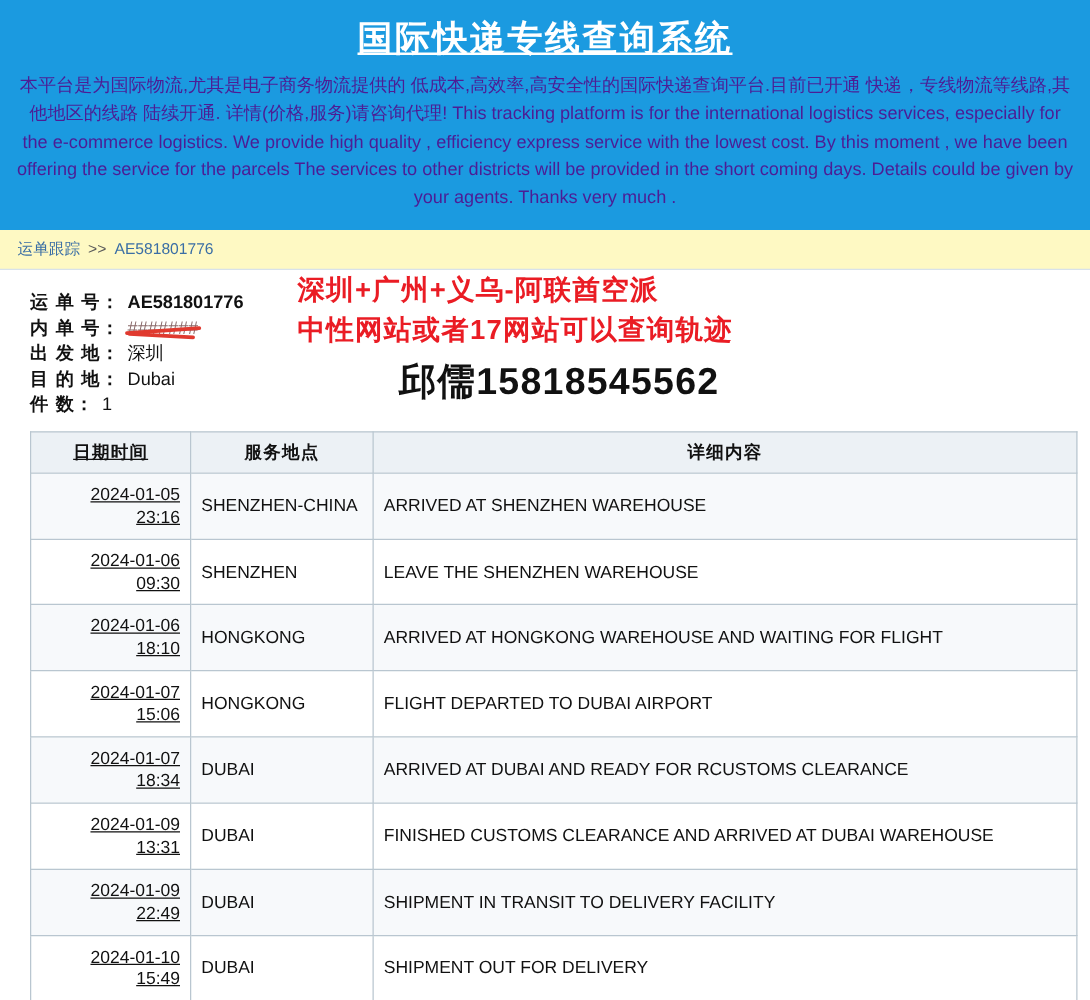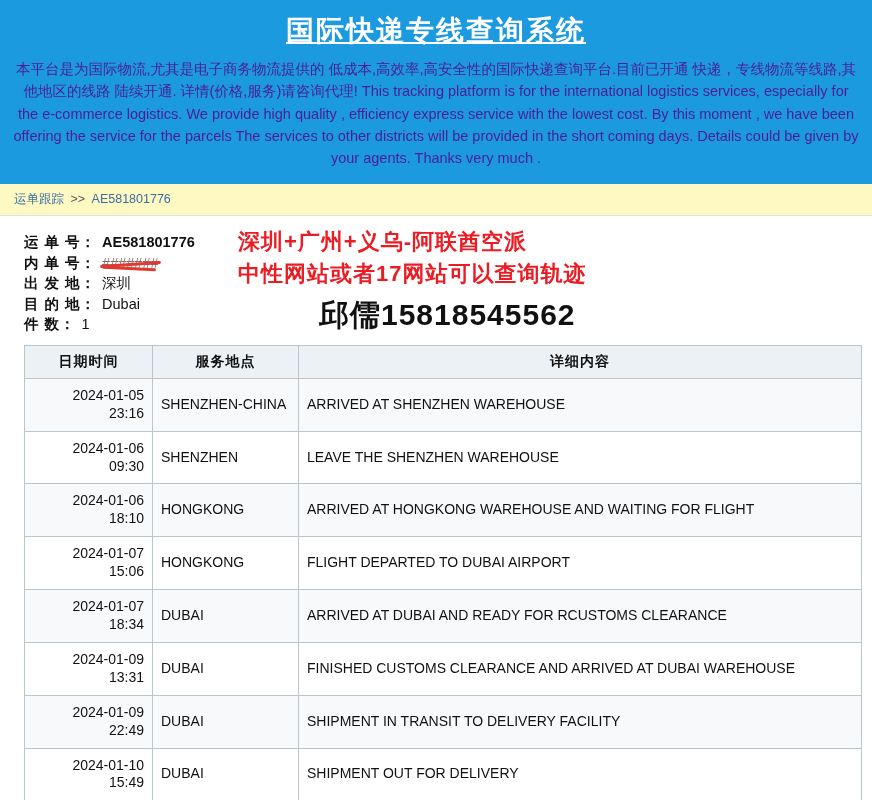--- a/index.html
+++ b/index.html
@@ -100,21 +100,21 @@
     top: 72%;
     width: 96%;
     height: 3px;
     background: #e03a2f;
     transform: rotate(3deg);
     border-radius: 2px;
   }
   
   .promo {
     position: absolute;
-    top: 10px;
+    top: 0;
     left: 238px;
     z-index: 3;
     color: #ea1c24;
     font-weight: bold;
     text-align: left;
   }
   .promo-line {
     font-size: 22px;
     line-height: 1.48;
     letter-spacing: 1px;
@@ -149,21 +149,21 @@
     letter-spacing: 1px;
   }
   .track-table td {
     border: 1px solid #b9c6d0;
     padding: 8px 8px;
     vertical-align: middle;
     line-height: 1.28;
   }
   .track-table tbody tr:nth-child(odd) { background: #f7f9fb; }
   .track-table tbody tr:nth-child(even) { background: #ffffff; }
-  .col-date { width: 128px; text-align: right; padding-right: 10px; }
+  .col-date { width: 128px; text-align: right; padding-right: 10px; text-decoration: underline; }
   .col-loc  { width: 146px; }
   .col-desc { text-align: left; }
   .date-cell { white-space: pre-line; }
 </style>
 </head>
 <body>
 
 <div class="page">
 
   <div class="header">

